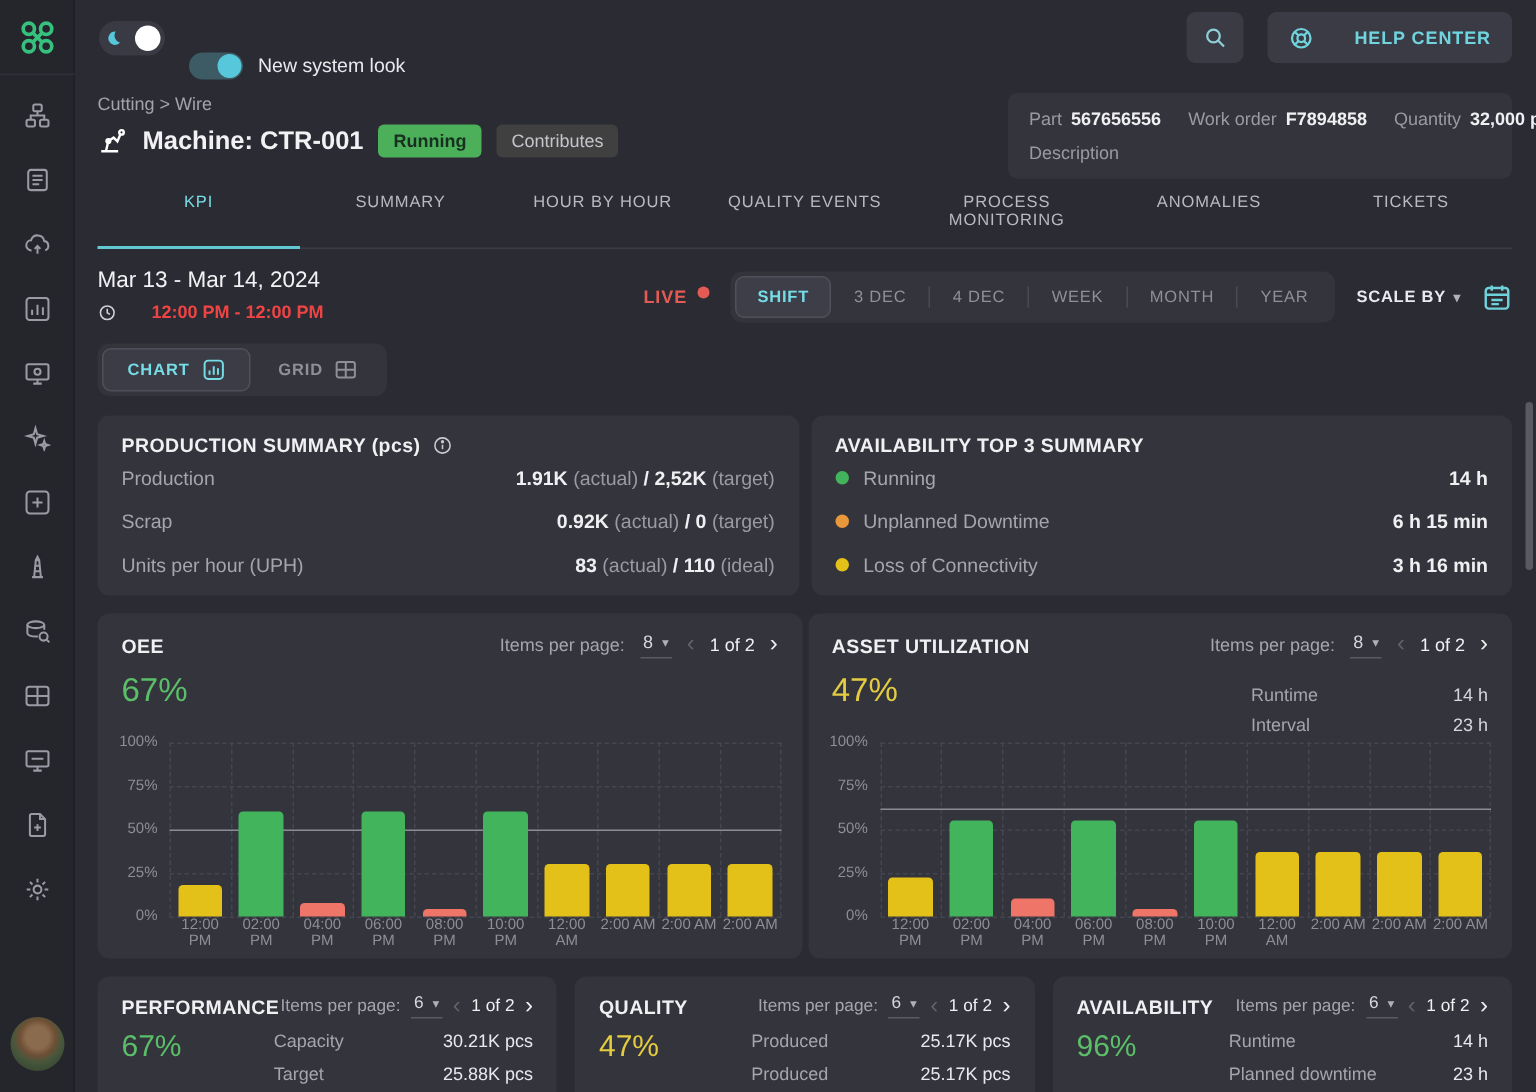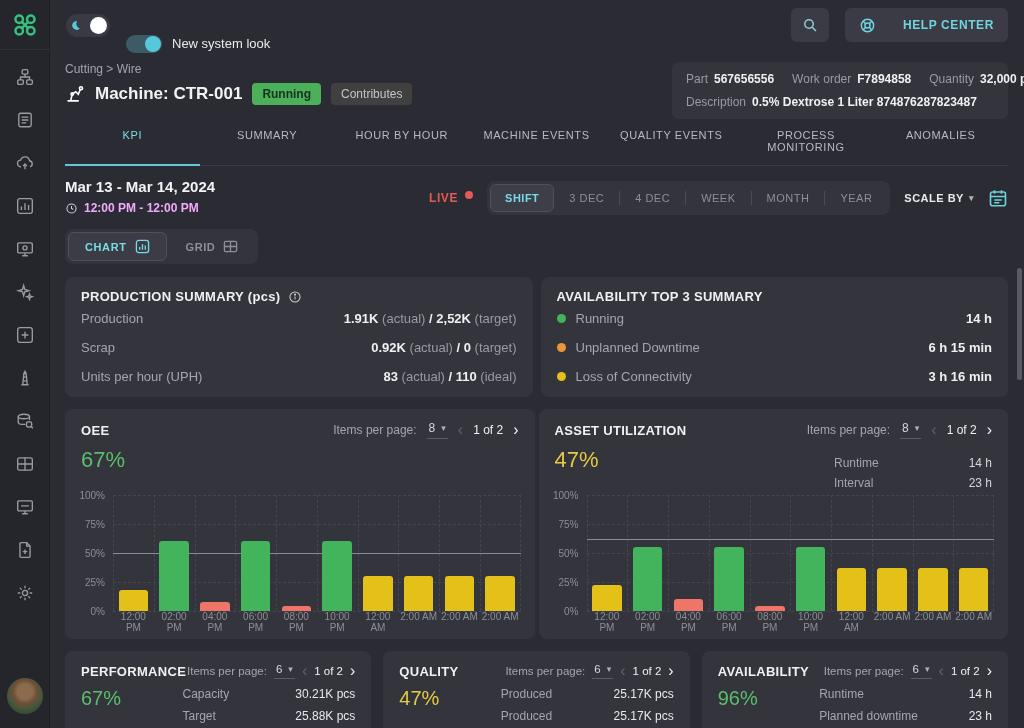--- a/index.html
+++ b/index.html
@@ -48,22 +48,22 @@
   .info-value{color:#f0f0f3;font-weight:bold;}
 
   
   .tabs{display:flex;margin-top:14px;border-bottom:1px solid #3c3c45;}
   .tab{flex:1;text-align:center;padding:10px 0 12px;font-size:11px;letter-spacing:.6px;color:#b9b9c1;position:relative;cursor:pointer;}
   .tab.active{color:#76dce6;}
   .tab.active::after{content:"";position:absolute;left:0;right:0;bottom:-1px;height:2px;background:#62c9d4;}
 
   
   .filter-row{display:flex;margin-top:12px;align-items:flex-start;justify-content:space-between;}
-  .date-range{font-size:15px;font-weight:bold;color:#f2f2f5;}
-  .time-row{display:flex;align-items:center;gap:6px;margin-top:6px;font-size:12px;font-weight:600;color:#f0abfc;}
+  .date-range{font-size:15px;font-weight:normal;color:#f2f2f5;}
+  .time-row{display:flex;align-items:center;gap:23px;margin-top:6px;font-size:12px;font-weight:600;color:#ef4444;}
   .filter-right{display:flex;align-items:center;gap:14px;margin-top:3px;}
   .live{display:flex;gap:7px;color:#e25c55;font-size:12px;font-weight:bold;letter-spacing:.6px;cursor:pointer;}
   .live-dot{width:8px;height:8px;border-radius:50%;background:#e25c55;}
   .segmented{display:flex;align-items:center;background:#34343d;border-radius:8px;padding:3px;}
   .segment{padding:7px 14px;font-size:11px;letter-spacing:.5px;color:#8f8f99;cursor:pointer;border:1px solid transparent;}
   .segment.active{background:#3e3e49;border:1px solid #50505b;border-radius:6px;color:#76dce6;font-weight:bold;}
   .seg-divider{width:1px;height:14px;background:#4a4a54;}
   .scale-by{display:flex;align-items:center;gap:5px;font-size:11px;font-weight:bold;letter-spacing:.5px;color:#e9e9ee;cursor:pointer;}
   .caret{font-size:9px;color:#b0b0b8;}
   .calendar-btn{display:flex;color:#6fd2da;cursor:pointer;}
@@ -287,34 +287,33 @@
             <span class="info-value">F7894858</span>
           </span>
         <span class="info-group">
             <span class="info-label">Quantity</span>
             <span class="info-value">32,000 pcs</span>
           </span>
       </div>
       <div class="info-row">
         <span class="info-group">
             <span class="info-label">Description</span>
-            <span class="info-value">0.5% Dextrose 1 Liter 874876287823487</span>
           </span>
       </div>
     </div>
   </div>
 
   <div class="tabs" id="tabs">
       <div class="tab active">KPI</div>
       <div class="tab">SUMMARY</div>
       <div class="tab">HOUR BY HOUR</div>
-      <div class="tab">MACHINE EVENTS</div>
       <div class="tab">QUALITY EVENTS</div>
       <div class="tab">PROCESS MONITORING</div>
       <div class="tab">ANOMALIES</div>
+      <div class="tab">TICKETS</div>
     </div>
 
   <div class="filter-row">
     <div class="date-block">
       <div class="date-range">Mar 13 - Mar 14, 2024</div>
       <div class="time-row">
         <svg width="13" height="13" viewBox="0 0 16 16" fill="none" stroke="#cfcfd6" stroke-width="1.3">
           <circle cx="8" cy="8" r="5.6"></circle>
             <path d="M8 4.8V8l2.2 1.3"></path>
         </svg>

